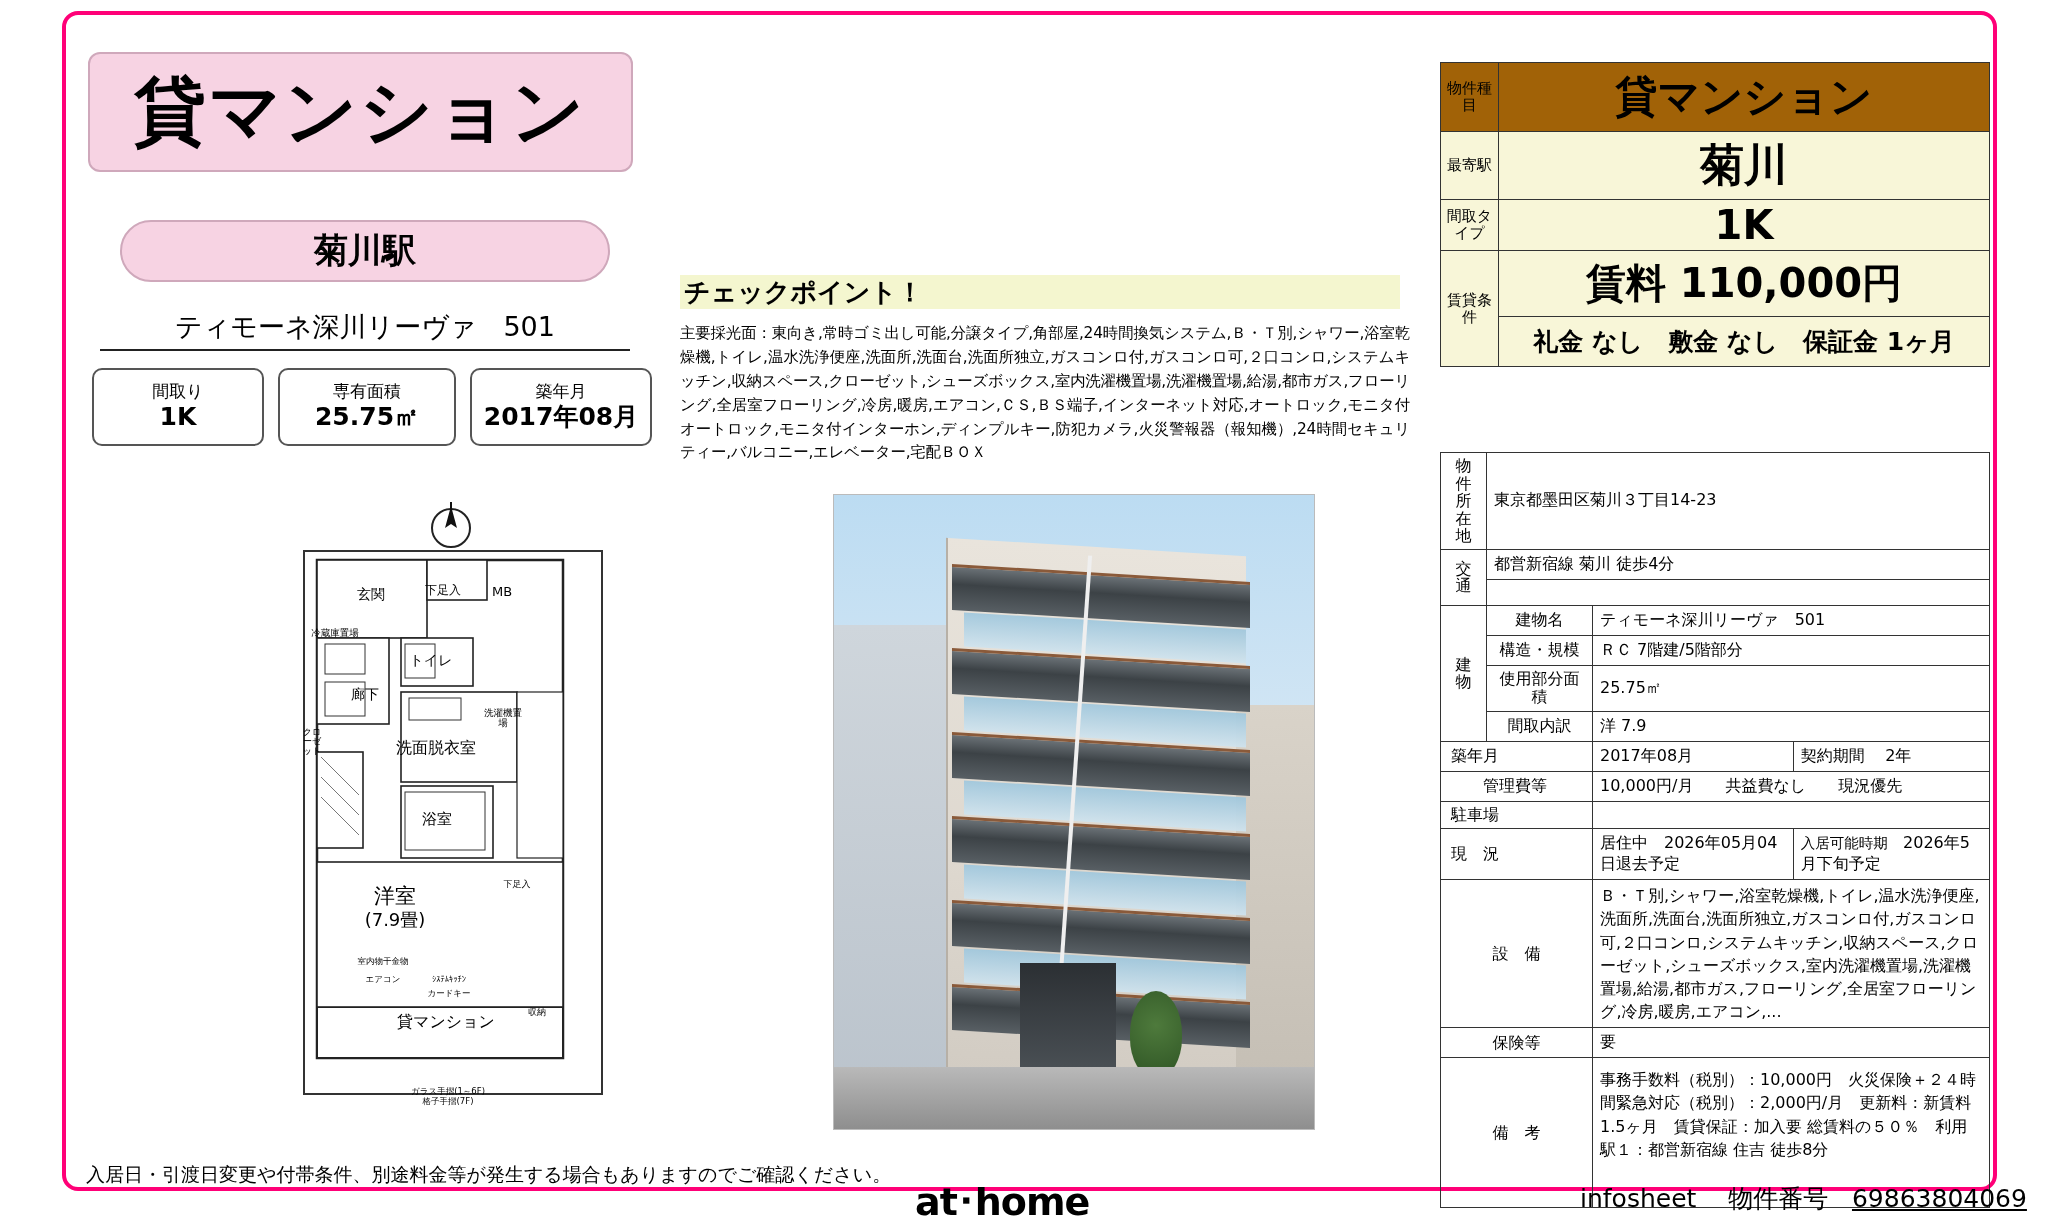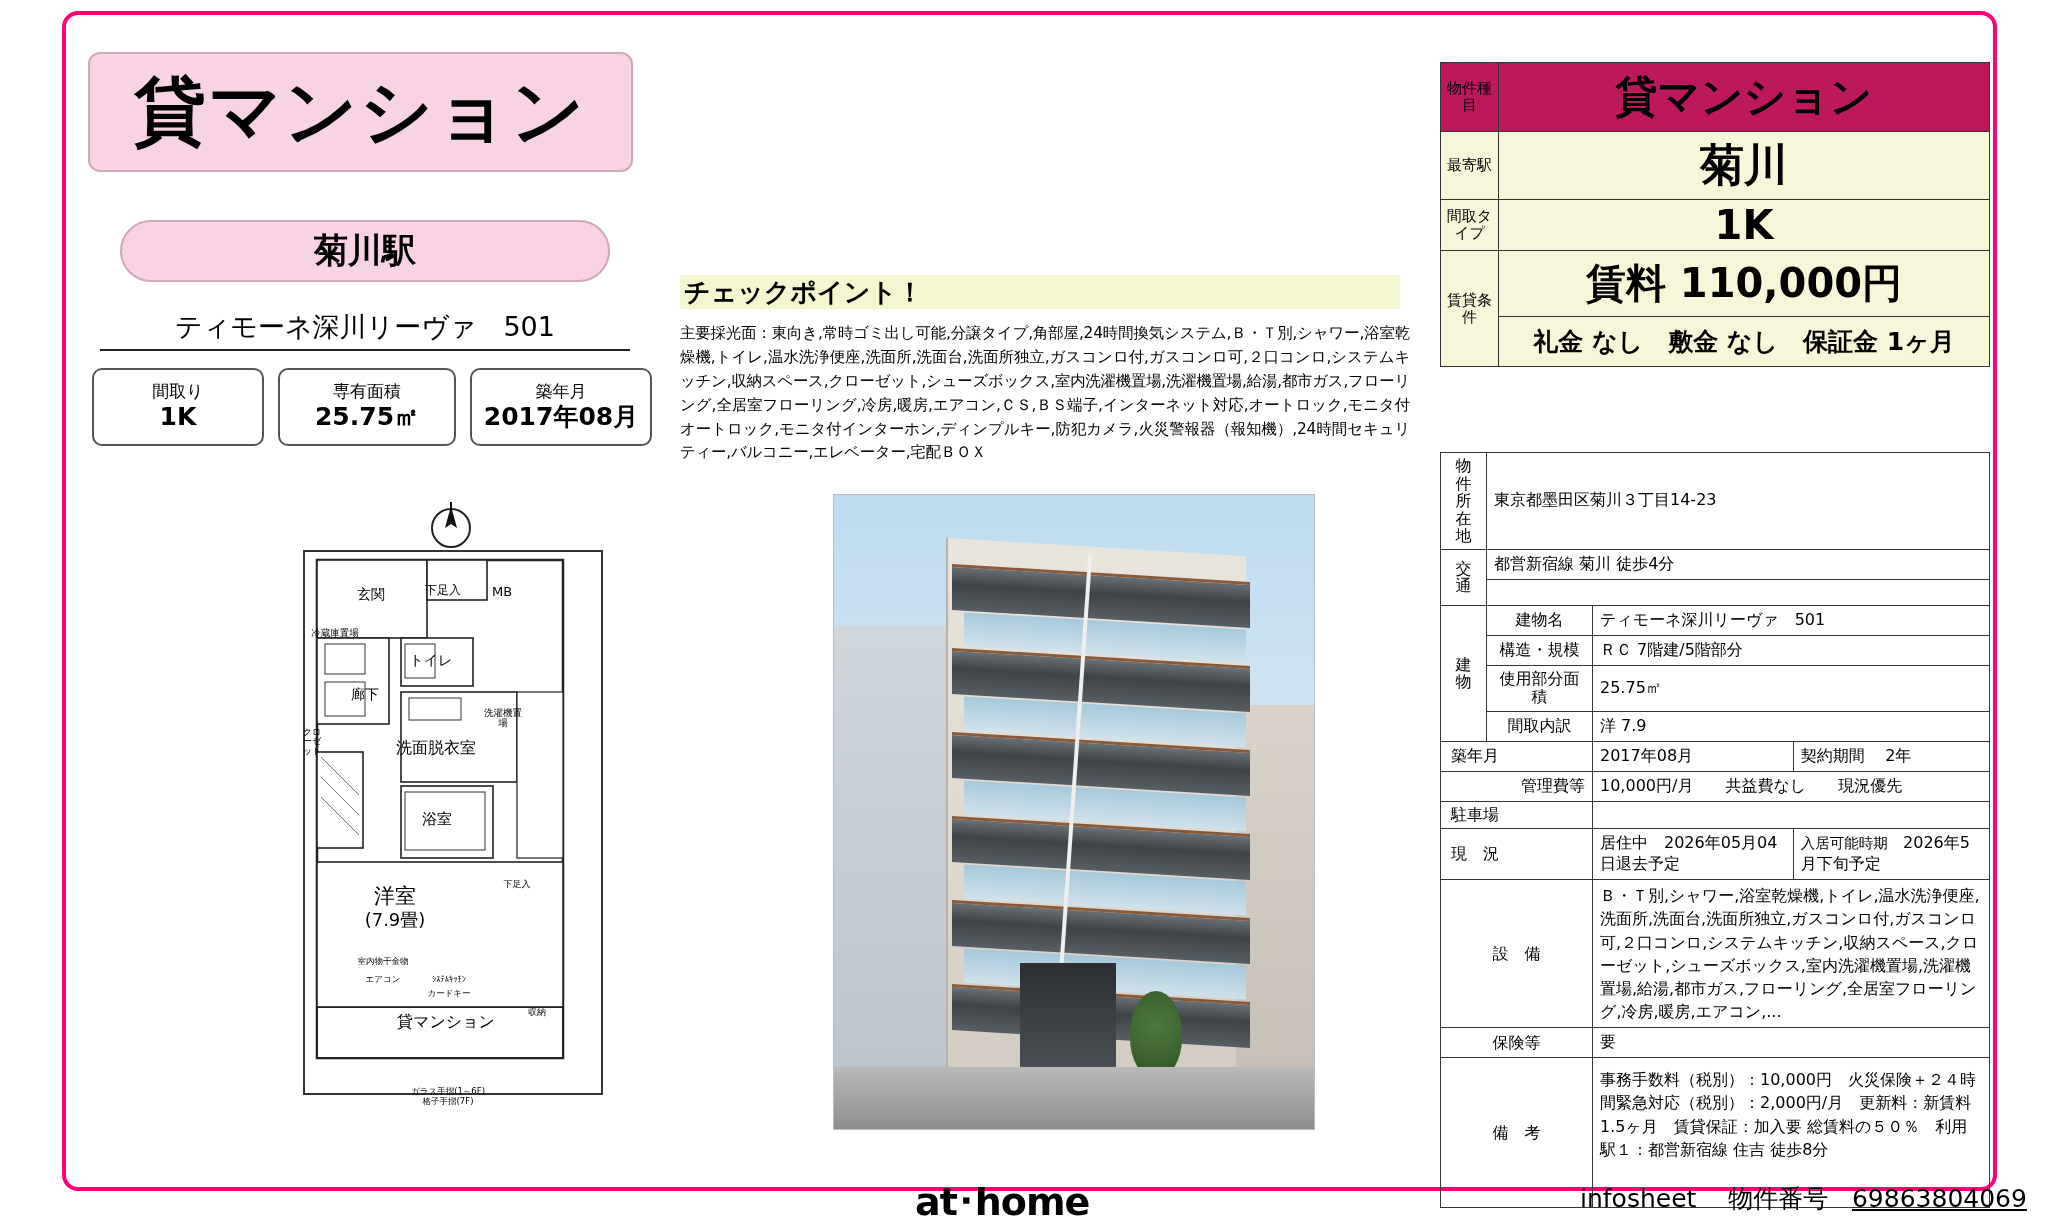--- a/index.html
+++ b/index.html
@@ -130,21 +130,21 @@
   }
 
   
   .rt { position:absolute; left:1440px; top:62px; width:550px; }
   .rt table, .rb table, .rb2 table { border-collapse:collapse; width:100%; }
   .rt td, .rb td, .rb2 td { border:1.5px solid #333; font-family:"DejaVu Sans", sans-serif; }
   .vhead {
     width:58px; text-align:center; font-size:15px; line-height:1.12;
     background:#fff; padding:3px 2px;
   }
-  .pink { background:#be185d; }
+  .pink { background:#a16207; }
   .cream { background:#f8f6d8; }
   .big-center { text-align:center; font-weight:bold; font-family:"DejaVu Sans", sans-serif; }
   .r-type { font-size:42px; padding:6px 0; }
   .r-station { font-size:44px; padding:4px 0; }
   .r-madori { font-size:40px; padding:2px 0; }
   .r-rent { font-size:40px; padding:5px 0; }
   .r-cond { font-size:25px; padding:8px 0; }
 
   
   .rb { position:absolute; left:1440px; top:452px; width:550px; }
@@ -353,21 +353,21 @@
       <tr>
         <td class="lbl2" colspan="2" style="text-align:left;padding-left:10px;">築年月</td>
         <td>2017年08月</td>
         <td>
           <span>契約期間</span>
           &nbsp;&nbsp;
           <span>2年</span>
         </td>
       </tr>
       <tr>
-        <td class="lbl2" colspan="2" style="text-align:right;padding-left:4px;">管理費等</td>
+        <td class="lbl2" colspan="2" style="text-align:center;padding-left:4px;">管理費等</td>
         <td colspan="2">10,000円/月　　共益費なし　　現況優先</td>
       </tr>
       <tr>
         <td class="lbl2" colspan="2" style="text-align:left;padding-left:10px;">駐車場</td>
         <td colspan="2" style="height:26px;"></td>
       </tr>
       <tr>
         <td class="lbl2" colspan="2" style="text-align:left;padding-left:10px;">現　況</td>
         <td>居住中　2026年05月04日退去予定</td>
         <td>
@@ -386,20 +386,21 @@
       </tr>
       <tr>
         <td class="lbl2" colspan="2" style="text-align:center;">備　考</td>
         <td class="t-small" colspan="2" style="height:150px;vertical-align:top;padding-top:10px;">事務手数料（税別）：10,000円　火災保険＋２４時間緊急対応（税別）：2,000円/月　更新料：新賃料1.5ヶ月　賃貸保証：加入要 総賃料の５０％　利用駅１：都営新宿線 住吉 徒歩8分</td>
       </tr>
     </tbody>
       </table>
   </div>
 
   <div class="foot-note">
+    <div>入居日・引渡日変更や付帯条件、別途料金等が発生する場合もありますのでご確認ください。</div>
   </div>
   <div class="athome">at･home</div>
   <div class="infosheet">
     <span>infosheet</span>
     &nbsp;&nbsp;
     <span>物件番号</span>
     &nbsp;
     <span class="num">69863804069</span>
   </div>
 </div>

